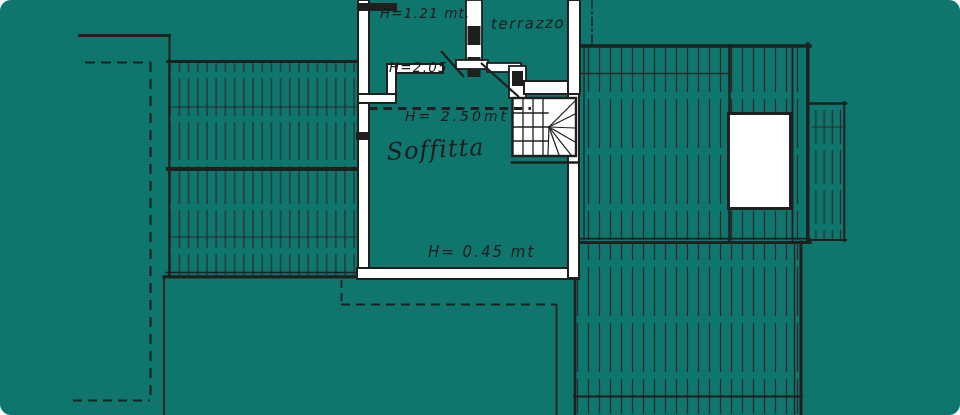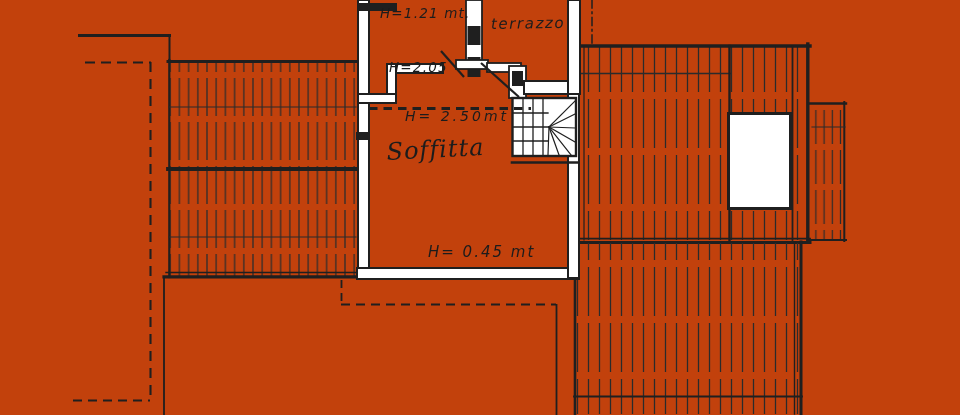--- a/index.html
+++ b/index.html
@@ -1,17 +1,17 @@
 <!DOCTYPE html>
 <html><head>
 <meta charset="utf-8">
 <style>
   html,body{margin:0;padding:0;background:#ffffff;}
-  .page{position:relative;width:960px;height:415px;background:#c2410c;overflow:hidden;
-        font-family:"DejaVu Sans",sans-serif;}
+  .page{position:relative;width:960px;height:415px;background:#0f766e;overflow:hidden;
+        font-family:"DejaVu Sans",sans-serif;border-radius:11px;}
   svg{display:block;}
   text{fill:#1c1c1c;font-family:"DejaVu Sans",sans-serif;font-style:italic;}
   .lbl-h{font-size:13.5px;letter-spacing:1.2px;}
   .lbl-h250{font-size:14px;letter-spacing:3px;}
   .lbl-h045{font-size:15px;letter-spacing:2px;}
   .lbl-terr{font-size:15px;letter-spacing:1.6px;}
   .lbl-soffitta{font-family:"DejaVu Serif",serif;font-size:24px;font-style:italic;letter-spacing:1px;}
 </style>
 </head>
 <body>

